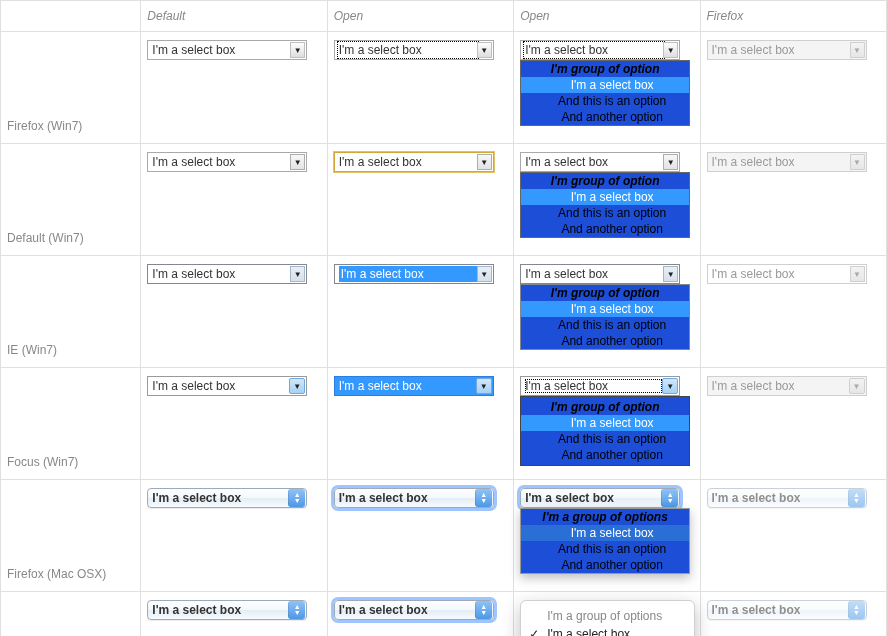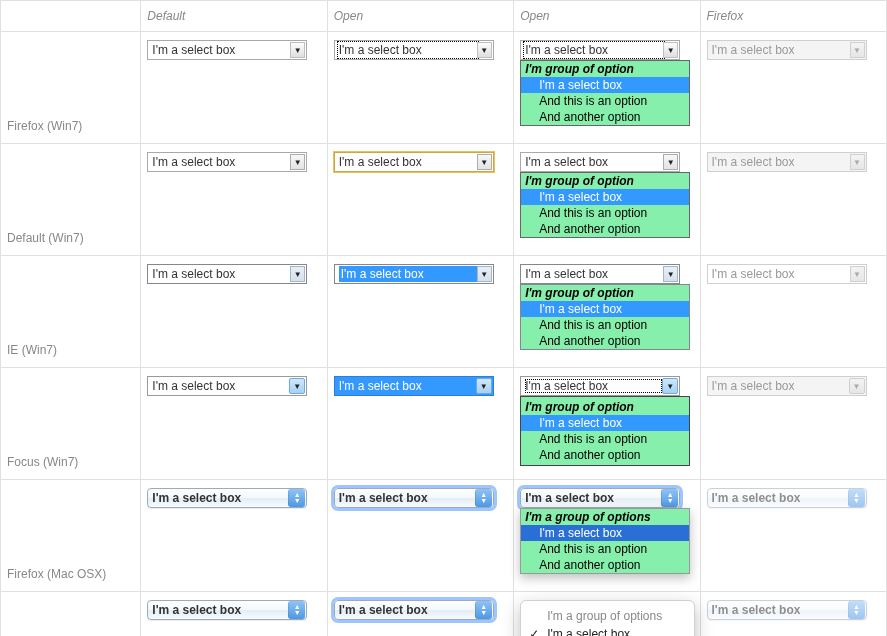--- a/index.html
+++ b/index.html
@@ -47,21 +47,21 @@
     .ie-win.open .txt { }
     
     
     .disabled { color: #999; }
     .disabled .txt { color: #999; }
     .ff-win.disabled, .ch-win.disabled, .ie-win.disabled, .op-win.disabled { background: #f4f4f4; border-color: #cfcfcf; }
     .ie-win.disabled { background: #fff; }
     .disabled .arrow { background: linear-gradient(#f3f3f3,#e6e6e6); border-color: #d0d0d0; color: #aaa; }
     
     
-    .dropdown { position: absolute; top: 20px; left: 0; width: 170px; background: #86efac; border: 1px solid #666; font-size: 12px; z-index: 5; }
+    .dropdown { position: absolute; top: 20px; left: 0; width: 170px; background: #1d4ed8; border: 1px solid #666; font-size: 12px; z-index: 5; text-align: center; }
     .dropdown .optgroup { font-style: italic; font-weight: bold; padding: 1px 4px; color: #000; }
     .dropdown .opt { padding: 1px 4px 1px 18px; font-style: normal; font-weight: 400; color: #000; }
     .dropdown .opt.sel { background: #3399ff; color: #fff; }
     .dropdown.ie { border-color: #828790; }
     .dropdown.op { border-color: #444; padding: 2px 0; }
     
     
     .sel-mac { display: inline-flex; align-items: center; width: 160px; height: 20px; font-size: 12px; cursor: default; background: linear-gradient(#fdfefe 0%, #f4f8fb 48%, #e2edf6 50%, #f7fbfe 100%); border: 1px solid #9daab7; border-radius: 4px; padding: 0 4px; box-shadow: 0 1px 0 rgba(0,0,0,.08); }
     .sel-mac .txt { flex:1; white-space: nowrap; overflow: hidden; font-weight: 600; color: #333; }
     .sel-mac .stepper { width: 17px; height: 18px; margin-right: -3px; border-left: 1px solid rgba(0,0,0,.1); background: linear-gradient(#8fc3f7,#4e98e6); border-radius: 3px; display: flex; flex-direction: column; align-items: center; justify-content: center; color: #fff; font-size: 7px; line-height: 6px; }

